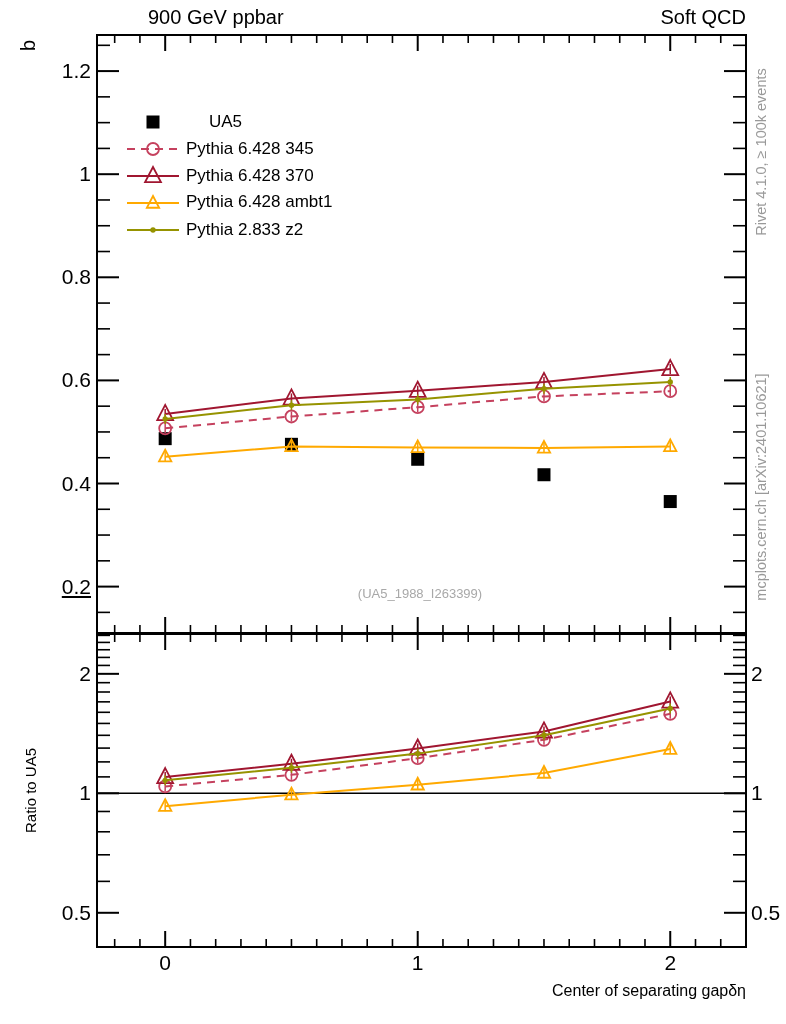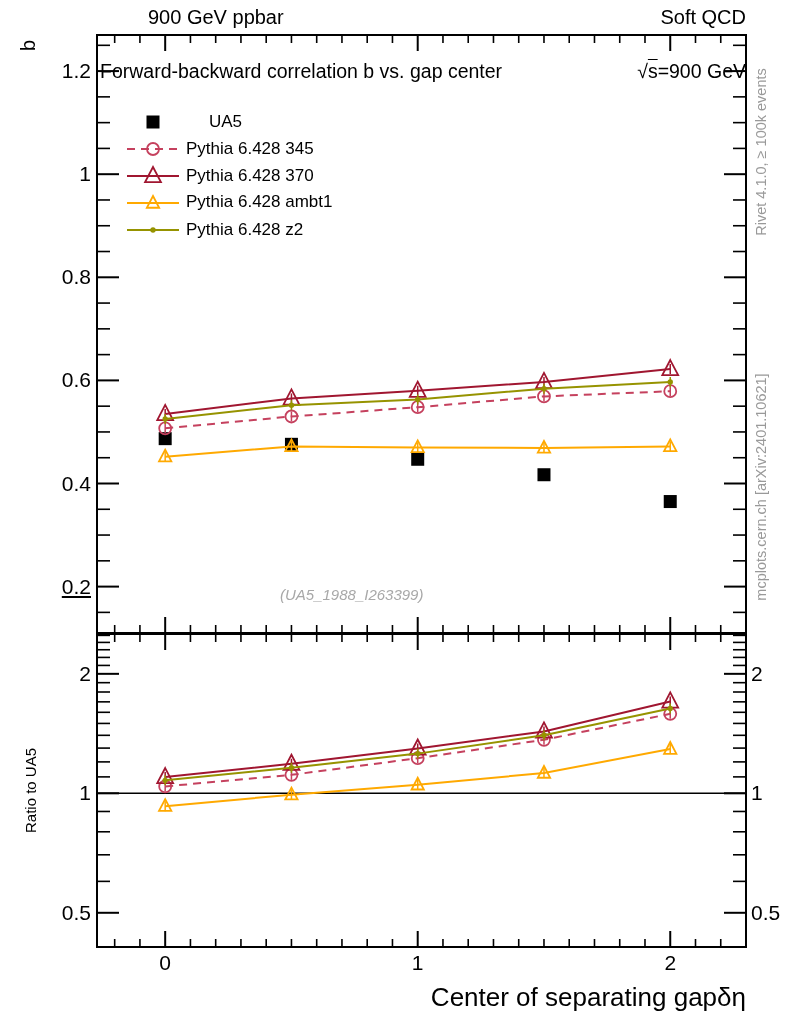--- a/index.html
+++ b/index.html
@@ -12,22 +12,22 @@
   .ovl{text-decoration:overline;}
   .num{font-size:21px;line-height:24px;white-space:nowrap;}
   .numL{width:56px;text-align:right;right:695px;}
   .numR{left:751px;}
   .xnum{width:40px;text-align:center;top:951px;}
   .rot{transform:rotate(-90deg);white-space:nowrap;text-align:center;}
   .ylab{font-size:20px;}
   .rylab{font-size:15px;}
   .legend-label{font-size:17px;line-height:20px;white-space:nowrap;}
   .gray{color:#999999;font-size:14.5px;}
-  .wm{font-size:15px;color:#a8a8a8;width:280px;text-align:left;font-style:italic;}
-  .xtitle{top:982px;right:40px;font-size:26px;white-space:nowrap;text-align:center;}
+  .wm{font-size:13px;color:#a8a8a8;width:280px;text-align:center;}
+  .xtitle{top:982px;right:40px;font-size:16px;white-space:nowrap;text-align:center;}
   svg{position:absolute;left:0;top:0;}
 </style>
 </head>
 <body>
 
 <div class="canvas">
 
   <svg id="plot-svg" width="786" height="1024" viewBox="0 0 786 1024">
       <rect x="97" y="35" width="649" height="598" fill="none" stroke="#000000" stroke-width="2"></rect>
       <rect x="97" y="634" width="649" height="313" fill="none" stroke="#000000" stroke-width="2"></rect>
@@ -324,24 +324,20 @@
       <path d="M 153 167 L 160.92 182.12 L 145.08 182.12 Z" fill="none" stroke="#a01630" stroke-width="1.8"></path>
       <line x1="127" y1="203" x2="179" y2="203" stroke="#ffa900" stroke-width="2"></line>
       <path d="M 153 196 L 159.16 207.76 L 146.84 207.76 Z" fill="none" stroke="#ffa900" stroke-width="1.8"></path>
       <line x1="127" y1="230" x2="179" y2="230" stroke="#969300" stroke-width="2"></line>
       <circle cx="153" cy="230" r="2.7" fill="#969300"></circle>
     </svg>
 
   <div class="abs hdr" style="left:100px;">900 GeV ppbar</div>
   <div class="abs hdr" style="right:40px;">Soft QCD</div>
 
-  <div class="abs ptitle">
-    <span>Forward-backward correlation b  vs. gap center</span>
-    <span><span>√</span><span class="ovl">s</span><span>=900 GeV</span></span>
-  </div>
 
   <div class="abs rot ylab" style="left:-12px;top:34px;width:80px;">b</div>
 
   <div class="abs rot rylab" style="left:-70px;top:782px;width:200px;">Ratio to UA5</div>
 
   <div class="abs xtitle">
     <span>Center of separating gap</span><span>δη</span>
   </div>
 
   <div class="abs rot gray" style="left: 646px; top: 144px; width: 230px; color: rgb(153, 153, 153);">Rivet 4.1.0, ≥ 100k events</div>
@@ -362,15 +358,15 @@
       <div class="abs num numR" style="top: 781.315px;">1</div>
       <div class="abs num numL" style="top: 900.793px;">0.5</div>
       <div class="abs num numR" style="top: 900.793px;">0.5</div>
       <div class="abs num xnum" style="left: 145.183px;">0</div>
       <div class="abs num xnum" style="left: 397.712px;">1</div>
       <div class="abs num xnum" style="left: 650.241px;">2</div>
       <div class="abs legend-label" style="left: 186px; top: 112px; margin-left: 23px;">UA5</div>
       <div class="abs legend-label" style="left: 186px; top: 139px;">Pythia 6.428 345</div>
       <div class="abs legend-label" style="left: 186px; top: 166px;">Pythia 6.428 370</div>
       <div class="abs legend-label" style="left: 186px; top: 177px; margin-top: 15px;">Pythia 6.428 ambt1</div>
-      <div class="abs legend-label" style="left: 186px; top: 220px;">Pythia 6.428 z2</div>
+      <div class="abs legend-label" style="left: 186px; top: 220px;">Pythia 2.833 z2</div>
     </div>
 </div>
 
 </body></html>

